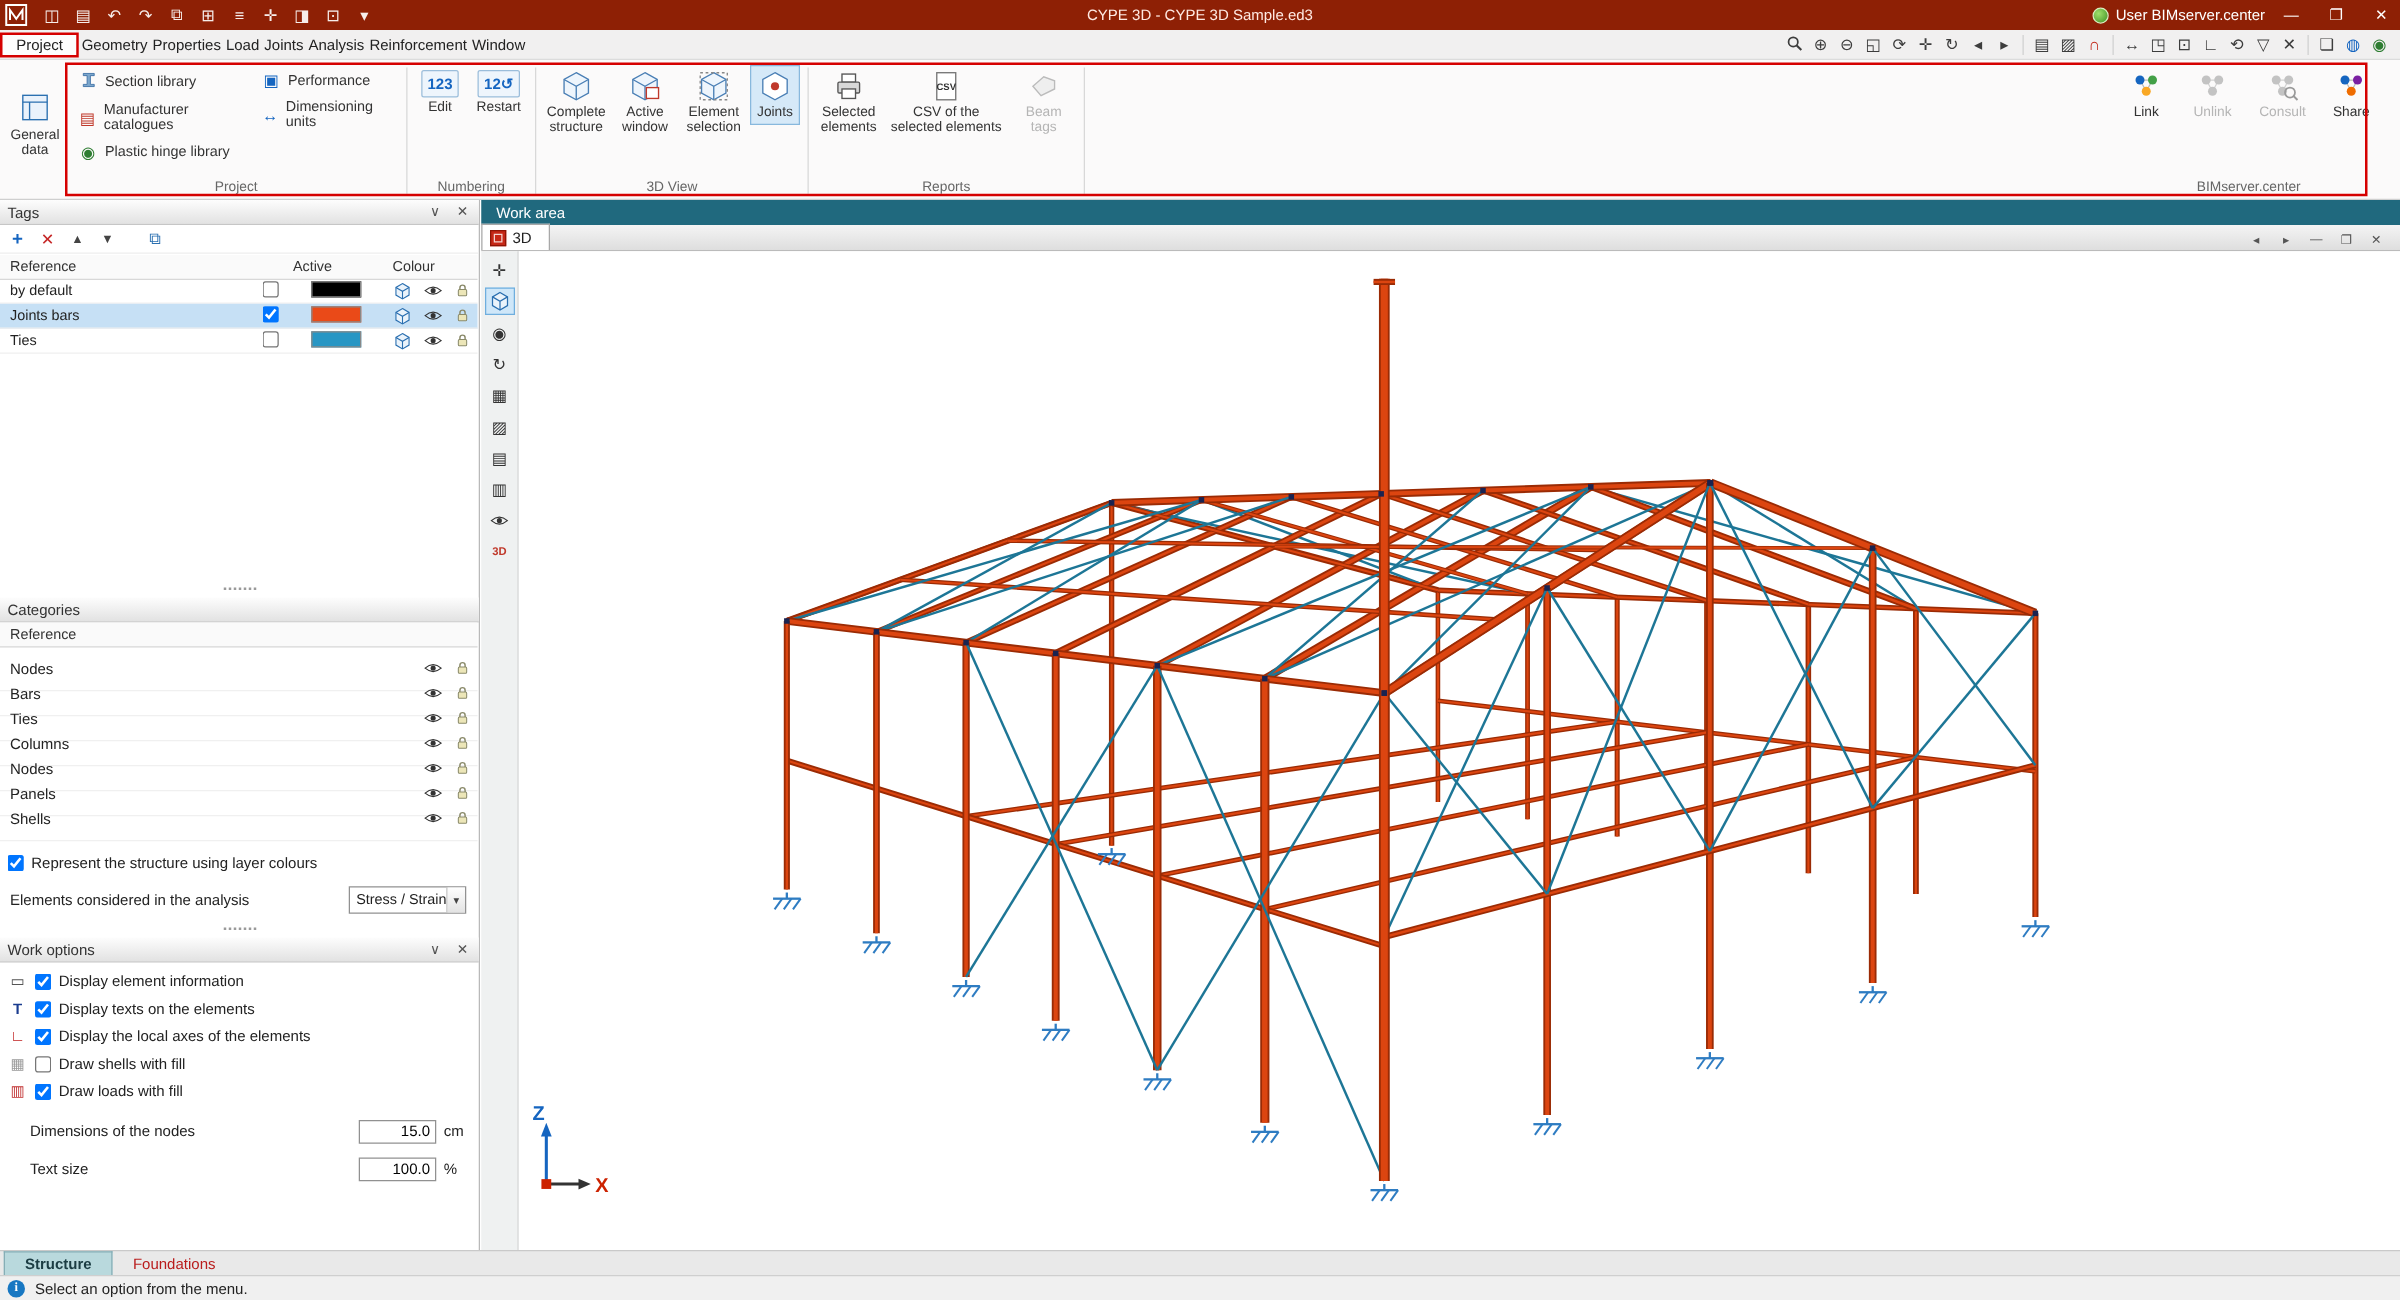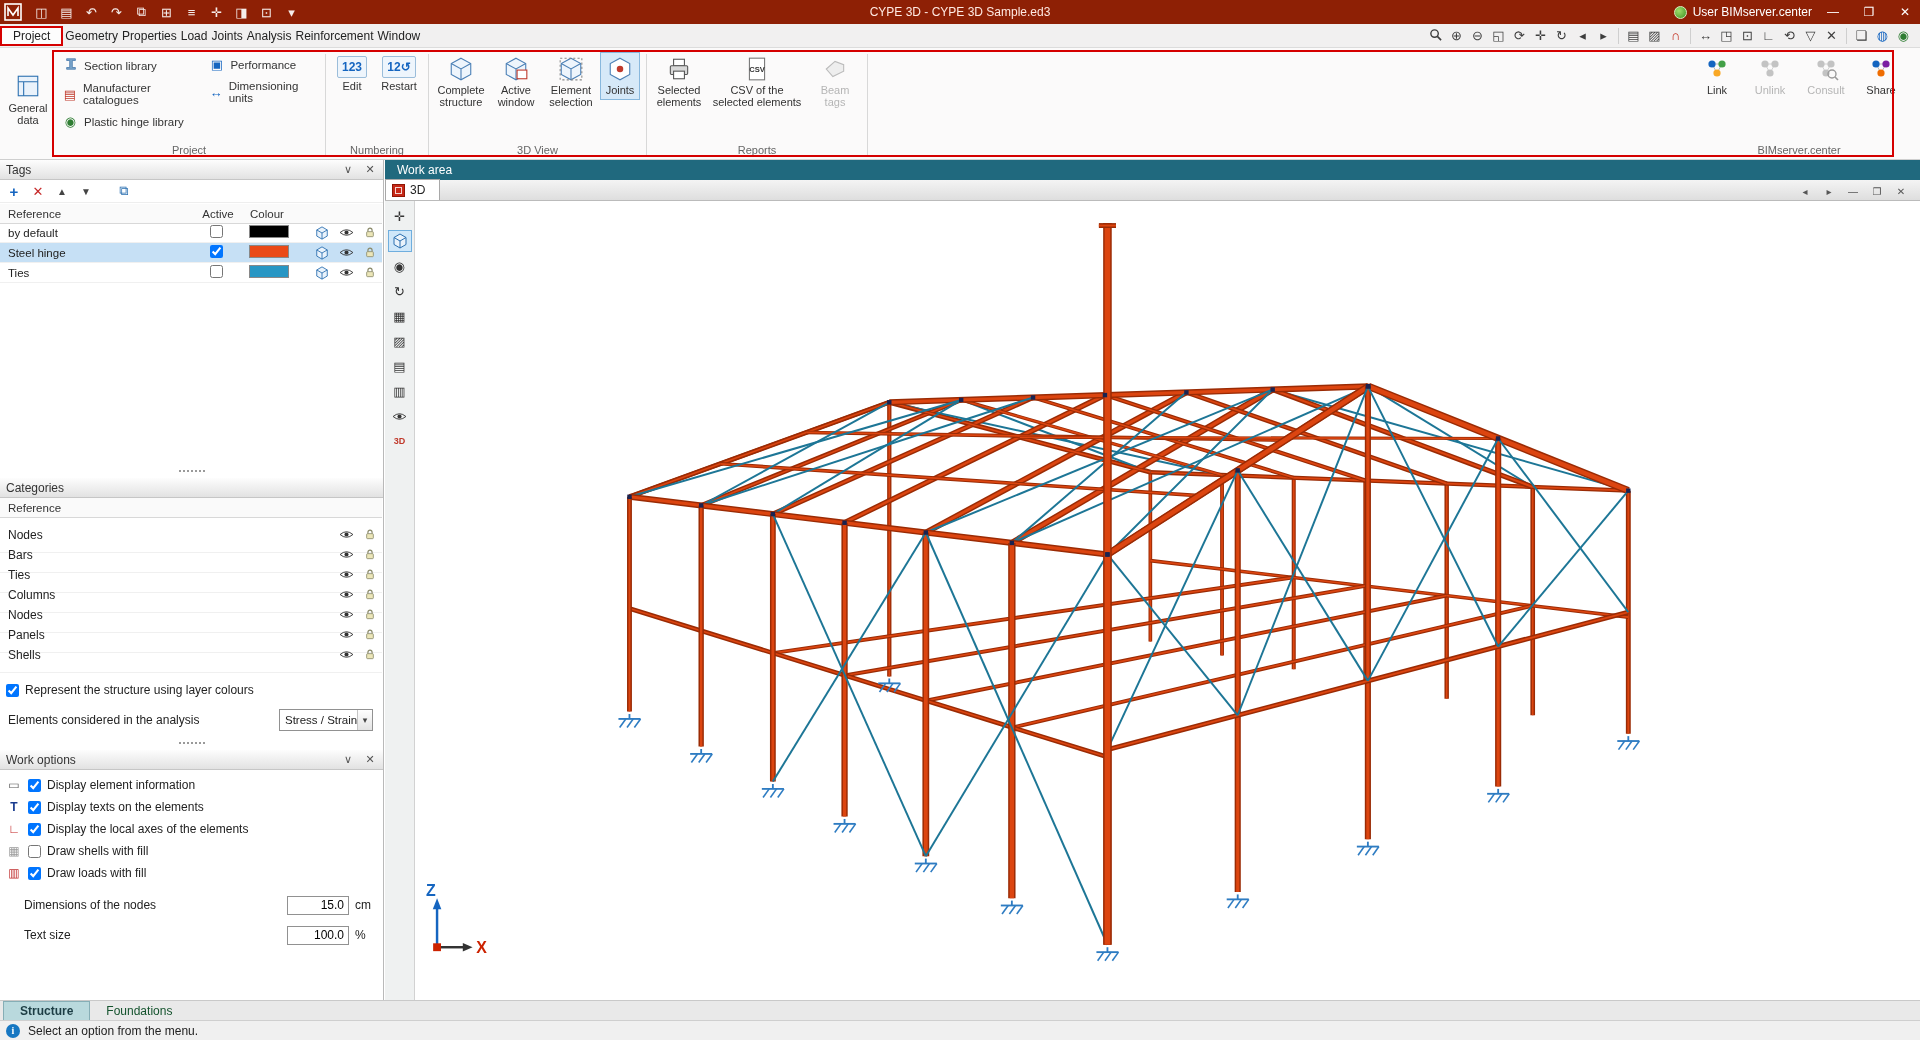--- a/index.html
+++ b/index.html
@@ -52,21 +52,21 @@
   .phead { position:absolute; left:0; right:0; height:20px; background:linear-gradient(#fdfdfd,#e2e2e2); border-bottom:1px solid #c6c6c6; display:flex; align-items:center; padding:0 6px; font-size:12px; color:#333; }
   .ph-btns { margin-left:auto; display:flex; gap:8px; }
   .ph-btn { font-size:11px; color:#555; width:14px; text-align:center; cursor:default; }
   .tagsbar { position:absolute; top:20px; left:0; right:0; height:23px; display:flex; align-items:center; gap:4px; padding:0 4px; border-bottom:1px solid #eee; }
   .tbn { width:20px; text-align:center; font-size:13px; cursor:default; }
   .tbn.plus { color:#1565c0; font-weight:bold; font-size:15px; }
   .tbn.del { color:#c62828; }
   .tbn.arrow { font-size:10px; color:#444; }
   .tbn.tagedit { color:#2a6fb0; margin-left:14px; }
   .thead-row, .trow { position:absolute; left:0; right:1px; height:20px; display:flex; align-items:center; font-size:11.5px; }
-  .thead-row { background:#fafafa; border-bottom:1px solid #d8d8d8; color:#333; }
+  .thead-row { background:#fafafa; border-bottom:1px solid #d8d8d8; color:#333;gap:32px; }
   .trow { border-bottom:1px solid #f0f0f0; color:#222; }
   .trow.sel { background:#c6e0f5; }
   .c-ref { width:190px; padding-left:8px; }
   .c-act { width:56px; text-align:center; }
   .c-col { width:66px; padding-left:4px; }
   .c-icon { width:24px; display:flex; justify-content:center; align-items:center; }
   .swatch { display:inline-block; width:40px; height:13px; border:1px solid #888; }
   .catrow { position:absolute; left:0; right:1px; height:36px; display:flex; align-items:center; border-bottom:1px solid #f0f0f0; font-size:12px; }
   .catrow .lbl { flex:1; padding-left:8px; }
   .splitdots { position:absolute; left:0; right:0; height:6px; display:flex; justify-content:center; align-items:center; }
@@ -93,21 +93,21 @@
   .wa-cbtn { width:22px; height:17px; display:flex; align-items:center; justify-content:center; font-size:10px; color:#555; border:1px solid transparent; }
   .vtoolbar { position:absolute; left:385px; top:201px; width:30px; bottom:40px; background:#eff1f1; border-right:1px solid #d2d2d2; display:flex; flex-direction:column; align-items:center; padding-top:4px; gap:3px; }
   .vtb { width:24px; height:22px; display:flex; align-items:center; justify-content:center; font-size:13px; color:#333; border:1px solid transparent; cursor:default; }
   .vtb.sel { background:#cfe7f9; border-color:#6faede; }
   .vtb .d3txt { font-size:9px; font-weight:bold; color:#c0392b; }
   .canvas { position:absolute; left:415px; top:201px; right:0; bottom:40px; background:#fff; }
   .canvas svg { position:absolute; inset:0; width:100%; height:100%; }
 
   
   .tabsbar { position:absolute; left:0; right:0; bottom:20px; height:20px; background:#e9e9e9; border-top:1px solid #c9c9c9; display:flex; align-items:stretch; padding-left:3px; }
-  .btab { display:flex; align-items:center; padding:0 16px; font-size:12px; color:#14532d; }
+  .btab { display:flex; align-items:center; padding:0 16px; font-size:12px; color:#b91c1c; }
   .btab.active { background:#b9d9dd; border:1px solid #86aeb6; border-bottom:none; font-weight:bold; color:#1c3d44; }
   .statusbar { position:absolute; left:0; right:0; bottom:0; height:20px; background:#f0f0f0; border-top:1px solid #cfcfcf; display:flex; align-items:center; gap:8px; padding-left:6px; font-size:12px; color:#222; }
   .infodot { width:14px; height:14px; border-radius:50%; background:#1777c2; color:#fff; font-size:10px; font-weight:bold; font-family:"Liberation Serif",serif; display:flex; align-items:center; justify-content:center; }
 </style>
 </head>
 <body>
 
 <div class="titlebar">
   <div class="tb-left">
     <svg class="applogo" viewBox="0 0 18 18">
@@ -395,21 +395,21 @@
         </svg>
       </span>
     <span class="c-icon">
         <svg width="10" height="13" viewBox="0 0 12 14">
           <path d="M3.5 6V4.2a2.5 2.5 0 0 1 5 0V6" fill="none" stroke="#8a8a6a" stroke-width="1.4"></path>
           <rect x="2" y="6" width="8" height="6" rx="1" fill="#ece6b8" stroke="#8a8a6a"></rect>
         </svg>
       </span>
   </div>
   <div class="trow sel" style="top:83px">
-    <span class="c-ref">Steel hinge</span>
+    <span class="c-ref">Joints bars</span>
     <span class="c-act"><input type="checkbox" checked="" style=""></span>
     <span class="c-col"><span class="swatch" style="background: rgb(234, 74, 24);"></span></span>
     <span class="c-icon">
         <svg width="14" height="14" viewBox="0 0 16 16">
           <path d="M8 1 14 4.5 14 11.5 8 15 2 11.5 2 4.5Z" fill="#eaf3fb" stroke="#2a6fb0"></path>
           <path d="M2 4.5 8 8 14 4.5 M8 8 8 15" fill="none" stroke="#2a6fb0"></path>
         </svg>
       </span>
     <span class="c-icon">
         <svg width="15" height="11" viewBox="0 0 16 12">

